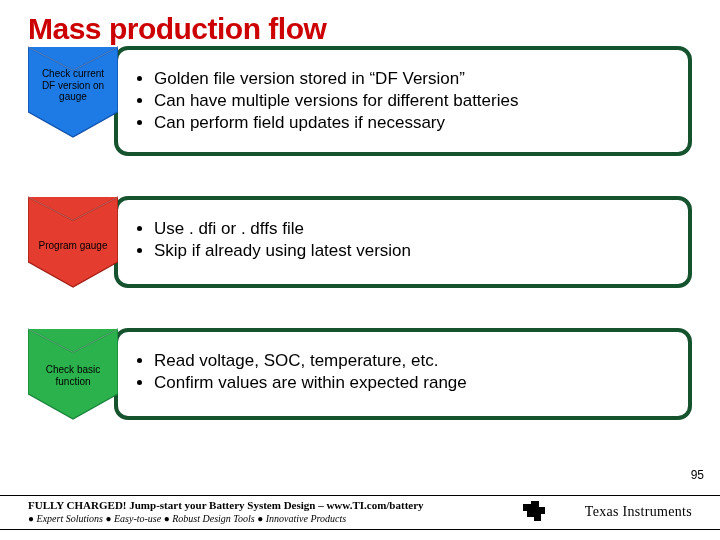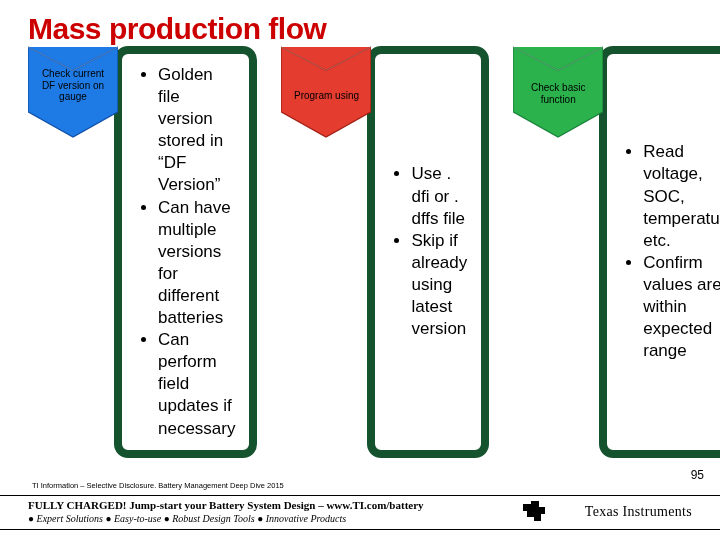--- a/index.html
+++ b/index.html
@@ -19,22 +19,22 @@
   }
   .title {
     font-size: 30px;
     font-weight: bold;
     color: #cc0000;
     margin-bottom: 0;
     letter-spacing: -0.5px;
   }
   .rows {
     display: flex;
-    flex-direction: row;
-    gap: 24px;
+    flex-direction: column;
+    gap: 40px;
   }
   .row {
     display: flex;
     align-items: stretch;
     gap: 0;
   }
   .chev {
     width: 90px;
     height: 92px;
     position: relative;
@@ -46,25 +46,24 @@
     top: 22px;
     left: 6px;
     width: 78px;
     text-align: center;
     font-size: 10px;
     line-height: 1.15;
     color: #000;
   }
   .box {
     flex: 1;
-    border: 8px solid #14532d;
+    border: 4px solid #14532d;
     border-radius: 14px;
-    padding: 10px 14px;
+    padding: 18px 14px;
     display: flex;
-    align-items: center;
     margin-left: -4px;
     background: #fff;
   }
   .box ul {
     list-style: disc;
     padding-left: 22px;
     font-size: 17px;
     line-height: 1.3;
   }
   .disclosure {
@@ -136,21 +135,21 @@
       </div>
     </div>
 
     <div class="row">
       <div class="chev">
         <svg viewBox="0 0 100 100">
           <polygon points="0,0 100,0 100,72 50,100 0,72" stroke-width="2" fill="#E43C2F"></polygon>
           <polygon points="0,0 50,26 100,0 100,72 50,100 0,72" fill="none" stroke-width="1.5" stroke="#A11E14"></polygon>
           <polyline points="0,0 50,26 100,0" fill="none" stroke="#fff" stroke-opacity="0.35" stroke-width="1"></polyline>
         </svg>
-        <div class="chev-label" style="top:44px">Program  using</div>
+        <div class="chev-label" style="top:44px">Program  gauge</div>
       </div>
       <div class="box">
         <ul>
           <li>Use . dfi or . dffs file</li>
           <li>Skip if already using latest version</li>
         </ul>
       </div>
     </div>
 
     <div class="row">
@@ -165,21 +164,20 @@
       <div class="box">
         <ul>
           <li>Read voltage, SOC, temperature, etc.</li>
           <li>Confirm values are within expected range</li>
         </ul>
       </div>
     </div>
 
   </div>
 
-  <div class="disclosure">TI Information – Selective Disclosure. Battery Management Deep Dive 2015</div>
   <div class="pagenum">95</div>
 
   <div class="footer-bar">
     <div class="footer-text">
       <div class="l1">FULLY CHARGED! Jump-start your Battery System Design – www.TI.com/battery</div>
       <div class="l2">
         <span class="dot">●</span> <span>Expert Solutions</span>
         <span class="dot">●</span> <span>Easy-to-use</span>
         <span class="dot">●</span> <span>Robust Design Tools</span>
         <span class="dot">●</span> <span>Innovative Products</span>

